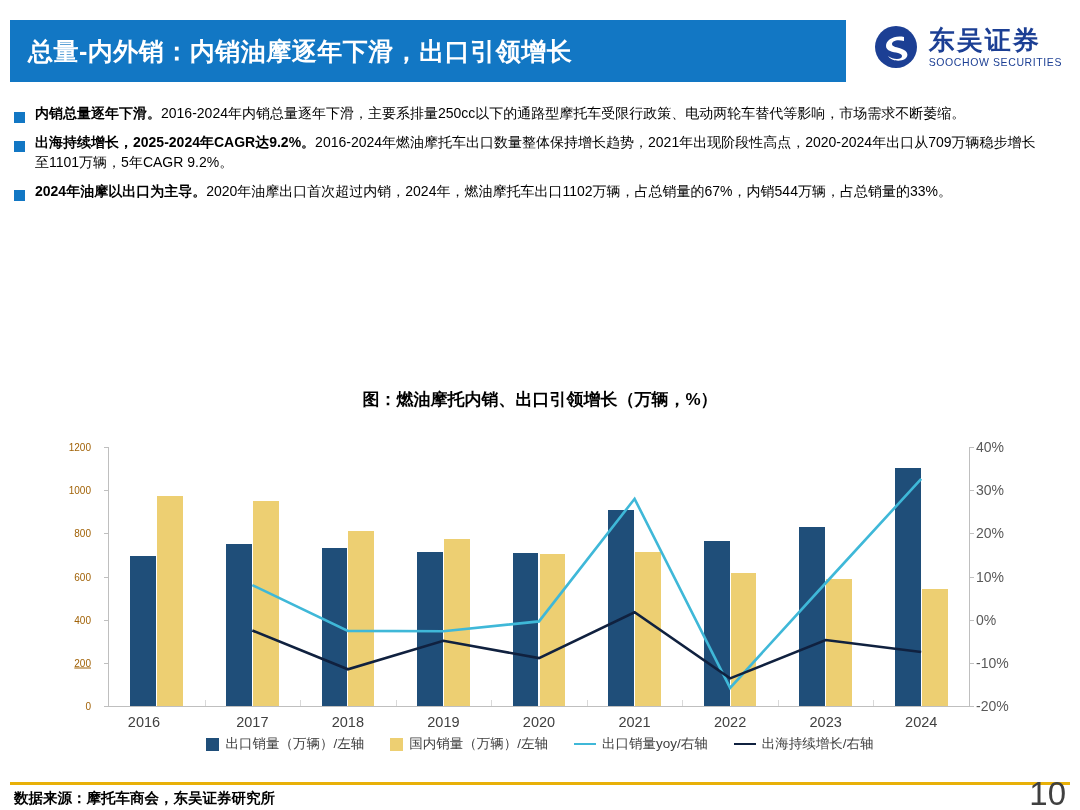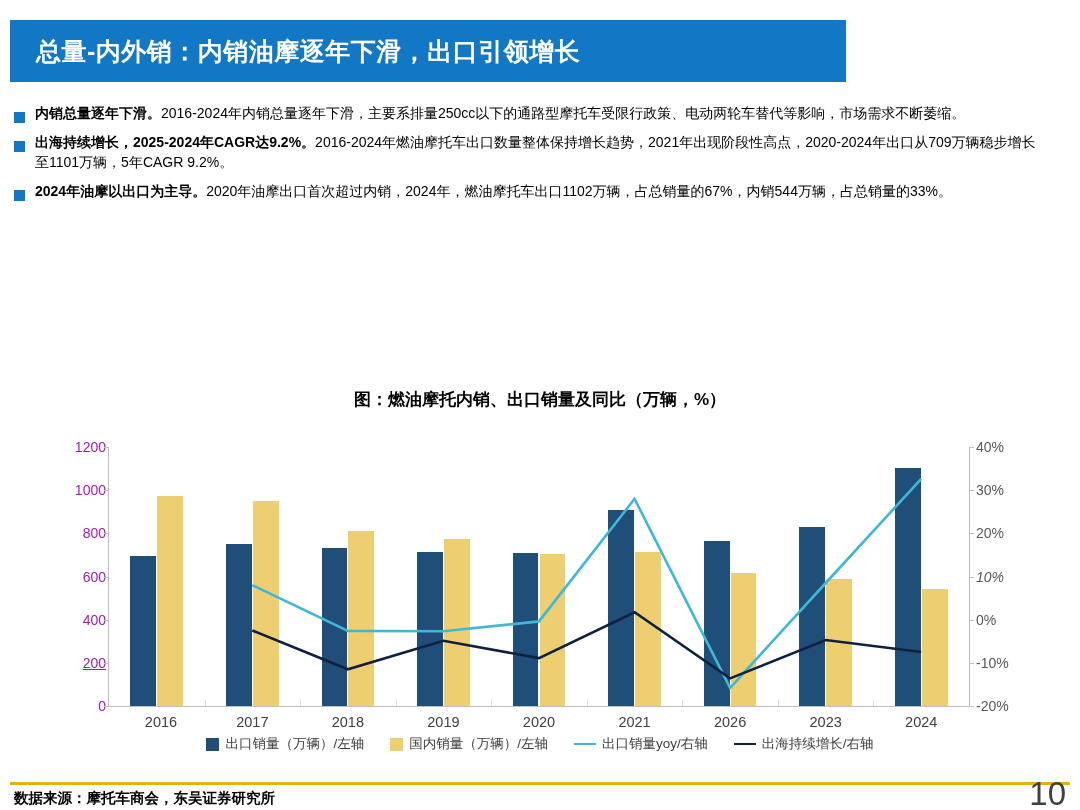--- a/index.html
+++ b/index.html
@@ -11,21 +11,21 @@
     position: relative;
     overflow: hidden;
   }
   
   .header {
     position: absolute; left: 0; top: 20px; width: 1080px; height: 62px;
   }
   .header-bar {
     position: absolute; left: 10px; top: 0; width: 836px; height: 62px;
     background: #1277c4;
-    display: flex; align-items: center; padding-left: 8px;
+    display: flex; align-items: center;
   }
   .header-title {
     color: #ffffff; font-size: 25px; font-weight: bold;
     padding-left: 18px; letter-spacing: 0.5px;
     white-space: nowrap;
   }
   .logo-wrap {
     position: absolute; right: 18px; top: 4px;
     display: flex; align-items: center; gap: 10px;
   }
@@ -58,22 +58,22 @@
   }
   .chart-box {
     position: absolute; left: 60px; top: 435px; width: 960px; height: 320px;
   }
   .plot {
     position: absolute; left: 48px; top: 12px; width: 862px; height: 260px;
     border-left: 1px solid #bfbfbf; border-bottom: 1px solid #bfbfbf;
     border-right: 1px solid #bfbfbf;
   }
   .y-label {
-    position: absolute; right: 100%; margin-right: 3px;
-    font-size: 14px; color: #a21caf; transform: translateY(-50%);
+    position: absolute; right: 100%; margin-right: 18px;
+    font-size: 10px; color: #a16207; transform: translateY(-50%);
     white-space: nowrap; text-align: right;
   }
   .y2-label {
     position: absolute; left: 100%; margin-left: 7px;
     font-size: 14px; color: #595959; transform: translateY(-50%);
     white-space: nowrap;
   }
   .tickmark { position: absolute; left: -5px; width: 5px; border-top: 1px solid #bfbfbf; }
   .tickmark-r { position: absolute; right: -5px; width: 5px; border-top: 1px solid #bfbfbf; }
   .xcat {
@@ -109,38 +109,50 @@
     font-size: 33px; color: #404040;
   }
 </style>
 </head>
 <body>
 
 <div class="header">
   <div class="header-bar">
     <div class="header-title">总量-内外销：内销油摩逐年下滑，出口引领增长</div>
   </div>
+  <div class="logo-wrap">
+    <span class="logo-mark">
+      <svg width="46" height="46" viewBox="0 0 46 46">
+        <path d="M23 2 A21 21 0 1 0 23 44 A21 21 0 1 0 23 2 Z" fill="#1c3f94"></path>
+        <path d="M31 13 C21 11 13 16 13 22 C13 27 20 28 25 29 C29 30 30 32 28 34 C25 36 19 35 15 32 C18 37 27 38 32 35 C36 32 35 27 29 25 C24 23 19 23 19 20 C19 17 24 15 31 17 Z" fill="#ffffff"></path>
+      </svg>
+    </span>
+    <span class="logo-text">
+      <span class="logo-cn">东吴证券</span>
+      <span class="logo-en">SOOCHOW SECURITIES</span>
+    </span>
+  </div>
 </div>
 
 <div class="bullets">
   <div class="bullet">
     <span class="bullet-mark"></span>
     <div class="bullet-text"><b>内销总量逐年下滑。</b><span>2016-2024年内销总量逐年下滑，主要系排量250cc以下的通路型摩托车受限行政策、电动两轮车替代等影响，市场需求不断萎缩。</span></div>
   </div>
   <div class="bullet">
     <span class="bullet-mark"></span>
     <div class="bullet-text"><b>出海持续增长，2025-2024年CAGR达9.2%。</b><span>2016-2024年燃油摩托车出口数量整体保持增长趋势，2021年出现阶段性高点，2020-2024年出口从709万辆稳步增长至1101万辆，5年CAGR 9.2%。</span></div>
   </div>
   <div class="bullet">
     <span class="bullet-mark"></span>
     <div class="bullet-text"><b>2024年油摩以出口为主导。</b><span>2020年油摩出口首次超过内销，2024年，燃油摩托车出口1102万辆，占总销量的67%，内销544万辆，占总销量的33%。</span></div>
   </div>
 </div>
 
-<div class="chart-title">图：燃油摩托内销、出口销量及同比（万辆，%）</div>
+<div class="chart-title">图：燃油摩托内销、出口引领增长（万辆，%）</div>
 
 <div class="chart-box">
   <div class="plot" id="plot">
       <div class="y-label" style="top: 259px;">0</div>
       <div class="tickmark" style="top: 259px;"></div>
       <div class="y-label" style="top: 215.833px; text-decoration: underline;">200</div>
       <div class="tickmark" style="top: 215.833px;"></div>
       <div class="y-label" style="top: 172.667px;">400</div>
       <div class="tickmark" style="top: 172.667px;"></div>
       <div class="y-label" style="top: 129.5px;">600</div>
@@ -150,40 +162,40 @@
       <div class="y-label" style="top: 43.1667px;">1000</div>
       <div class="tickmark" style="top: 43.1667px;"></div>
       <div class="y-label" style="top: 0px;">1200</div>
       <div class="tickmark" style="top: 0px;"></div>
       <div class="y2-label" style="top: 259px;">-20%</div>
       <div class="tickmark-r" style="top: 259px;"></div>
       <div class="y2-label" style="top: 215.833px;">-10%</div>
       <div class="tickmark-r" style="top: 215.833px;"></div>
       <div class="y2-label" style="top: 172.667px;">0%</div>
       <div class="tickmark-r" style="top: 172.667px;"></div>
-      <div class="y2-label" style="top: 129.5px; font-style: italic;">10%</div>
+      <div class="y2-label" style="top: 129.5px;">10%</div>
       <div class="tickmark-r" style="top: 129.5px;"></div>
       <div class="y2-label" style="top: 86.3333px;">20%</div>
       <div class="tickmark-r" style="top: 86.3333px;"></div>
       <div class="y2-label" style="top: 43.1667px;">30%</div>
       <div class="tickmark-r" style="top: 43.1667px;"></div>
       <div class="y2-label" style="top: 0px;">40%</div>
       <div class="tickmark-r" style="top: 0px;"></div>
-      <div class="xcat" style="left: 52px;">2016</div>
+      <div class="xcat" style="left: 35px;">2016</div>
       <div class="xcat" style="left: 143.333px;">2017</div>
       <div class="xsep" style="left: 95.5556px; height: 6px;"></div>
       <div class="xcat" style="left: 238.889px;">2018</div>
       <div class="xsep" style="left: 191.111px; height: 6px;"></div>
       <div class="xcat" style="left: 334.444px;">2019</div>
       <div class="xsep" style="left: 286.667px; height: 6px;"></div>
       <div class="xcat" style="left: 430px;">2020</div>
       <div class="xsep" style="left: 382.222px; height: 6px;"></div>
       <div class="xcat" style="left: 525.556px;">2021</div>
       <div class="xsep" style="left: 477.778px; height: 6px;"></div>
-      <div class="xcat" style="left: 621.111px;">2026</div>
+      <div class="xcat" style="left: 621.111px;">2022</div>
       <div class="xsep" style="left: 573.333px; height: 6px;"></div>
       <div class="xcat" style="left: 716.667px;">2023</div>
       <div class="xsep" style="left: 668.889px; height: 6px;"></div>
       <div class="xcat" style="left: 812.222px;">2024</div>
       <div class="xsep" style="left: 764.444px; height: 6px;"></div>
       <div class="bar exp" style="background: rgb(31, 78, 121); width: 25.8px; height: 150.004px; left: 21.4618px;"></div>
       <div class="bar exp" style="background: rgb(31, 78, 121); width: 25.8px; height: 162.307px; left: 117.017px;"></div>
       <div class="bar exp" style="background: rgb(31, 78, 121); width: 25.8px; height: 157.99px; left: 212.573px;"></div>
       <div class="bar exp" style="background: rgb(31, 78, 121); width: 25.8px; height: 153.673px; left: 308.128px;"></div>
       <div class="bar exp" style="background: rgb(31, 78, 121); width: 25.8px; height: 153.026px; left: 403.684px;"></div>

